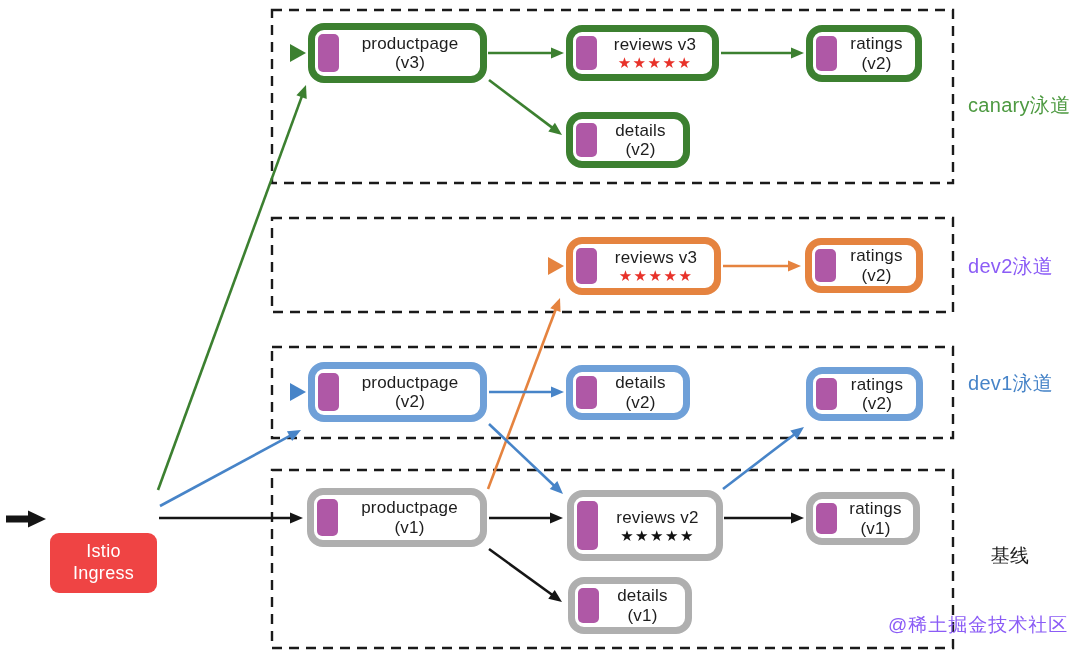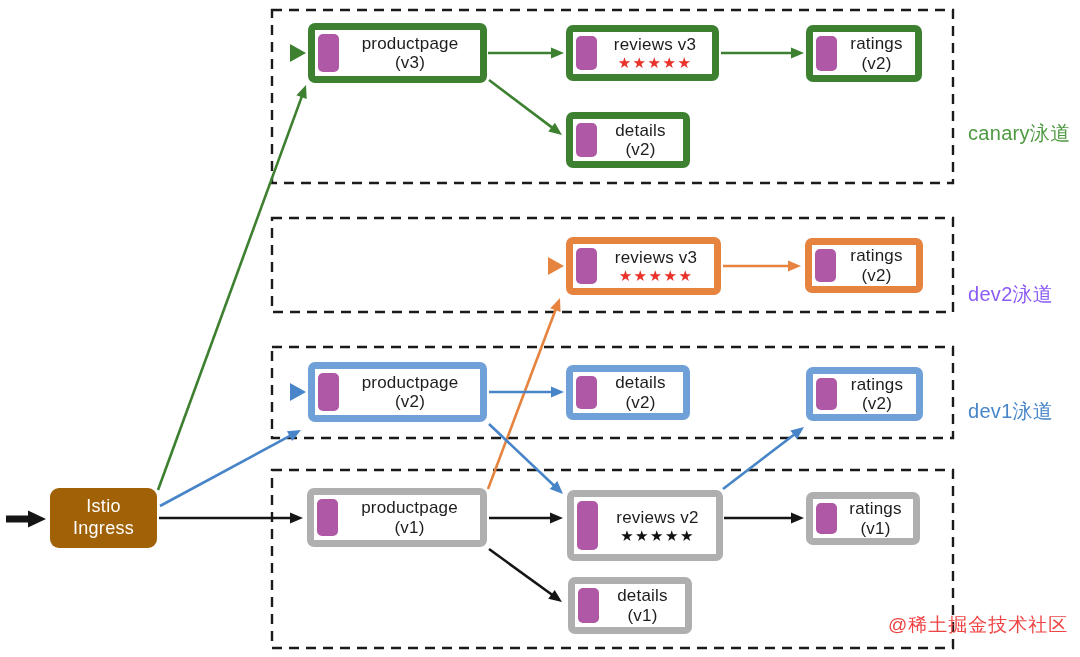--- a/index.html
+++ b/index.html
@@ -4,38 +4,38 @@
 <style>
   html,body{margin:0;padding:0;background:#ffffff;}
   .stage{
     position:relative;width:1080px;height:657px;background:#ffffff;overflow:hidden;
     font-family:"Liberation Sans","DejaVu Sans",sans-serif;
   }
   #canvas{position:absolute;left:0;top:0;}
   #nodes-layer{position:absolute;left:0;top:0;width:100%;height:100%;}
   .node{
     position:absolute;box-sizing:border-box;background:#ffffff;
-    border-radius:7px;border:7px solid #888;
+    border-radius:16px;border:7px solid #888;
   }
   .node .bar{
     position:absolute;left:3px;top:4px;bottom:4px;width:21px;border-radius:5px;
   }
   .node .panel{
     position:absolute;left:27px;right:2px;top:0;bottom:0;
     display:flex;flex-direction:column;align-items:center;justify-content:center;
     text-align:center;line-height:1.12;
     font-size:17px;color:#1d1d1d;letter-spacing:0.2px;
   }
   .node .stars{font-size:15px;letter-spacing:1.5px;line-height:1.05;margin-top:1px;}
   .ingress{
     position:absolute;left:50px;top:488px;width:107px;height:60px;border-radius:9px;
     display:flex;flex-direction:column;align-items:center;justify-content:center;
     color:#ffffff;font-size:18px;line-height:1.22;letter-spacing:0.3px;
   }
-  .lane-label{position:absolute;font-size:20px;letter-spacing:0.3px;white-space:nowrap;margin-top:28px;}
+  .lane-label{position:absolute;font-size:20px;letter-spacing:0.3px;white-space:nowrap;}
   #ll-canary{left:968px;top:92px;}
   #ll-dev2{left:968px;top:253px;}
   #ll-dev1{left:968px;top:370px;}
   #ll-baseline{left:950px;top:543px;width:120px;text-align:center;font-size:19px;line-height:1.35;}
   .watermark{position:absolute;left:888px;top:612px;font-size:19px;letter-spacing:1px;}
 </style>
 </head>
 <body>
 
 <div class="stage">
@@ -165,25 +165,26 @@
       </div>
       <div class="node" style="left: 806px; top: 492px; width: 114px; height: 53px; border-color: rgb(175, 175, 175);">
         <span class="bar" style="background: rgb(175, 88, 166);"></span>
         <span class="panel">
           <span>ratings</span>
           <span>(v1)</span>
         </span>
       </div>
     </div>
 
-  <div class="ingress" style="background: #a16207;">
+  <div class="ingress" style="background: #ef4444; margin-top: 45px;">
     <div>Istio</div>
     <div>Ingress</div>
   </div>
 
   <div class="lane-label" id="ll-canary" style="color: rgb(78, 154, 66);">canary泳道</div>
   <div class="lane-label" id="ll-dev2" style="color: #8b5cf6;">dev2泳道</div>
   <div class="lane-label" id="ll-dev1" style="color: rgb(71, 132, 200);">dev1泳道</div>
   <div class="lane-label" id="ll-baseline" style="color: rgb(27, 27, 27);">
+    <div>基线</div>
   </div>
 
-  <div class="watermark" style="color: #ef4444;">@稀土掘金技术社区</div>
+  <div class="watermark" style="color: #8b5cf6;">@稀土掘金技术社区</div>
 </div>
 
 </body></html>

